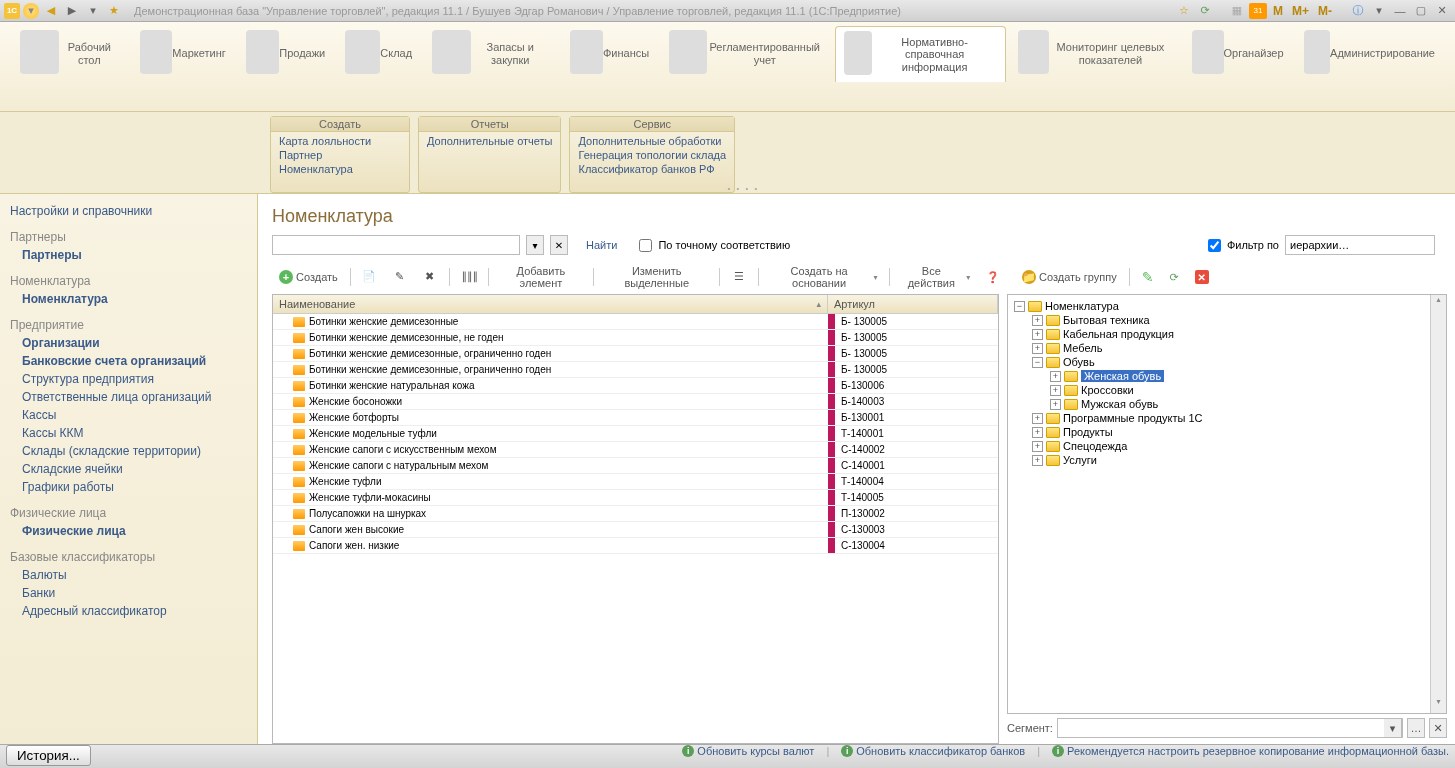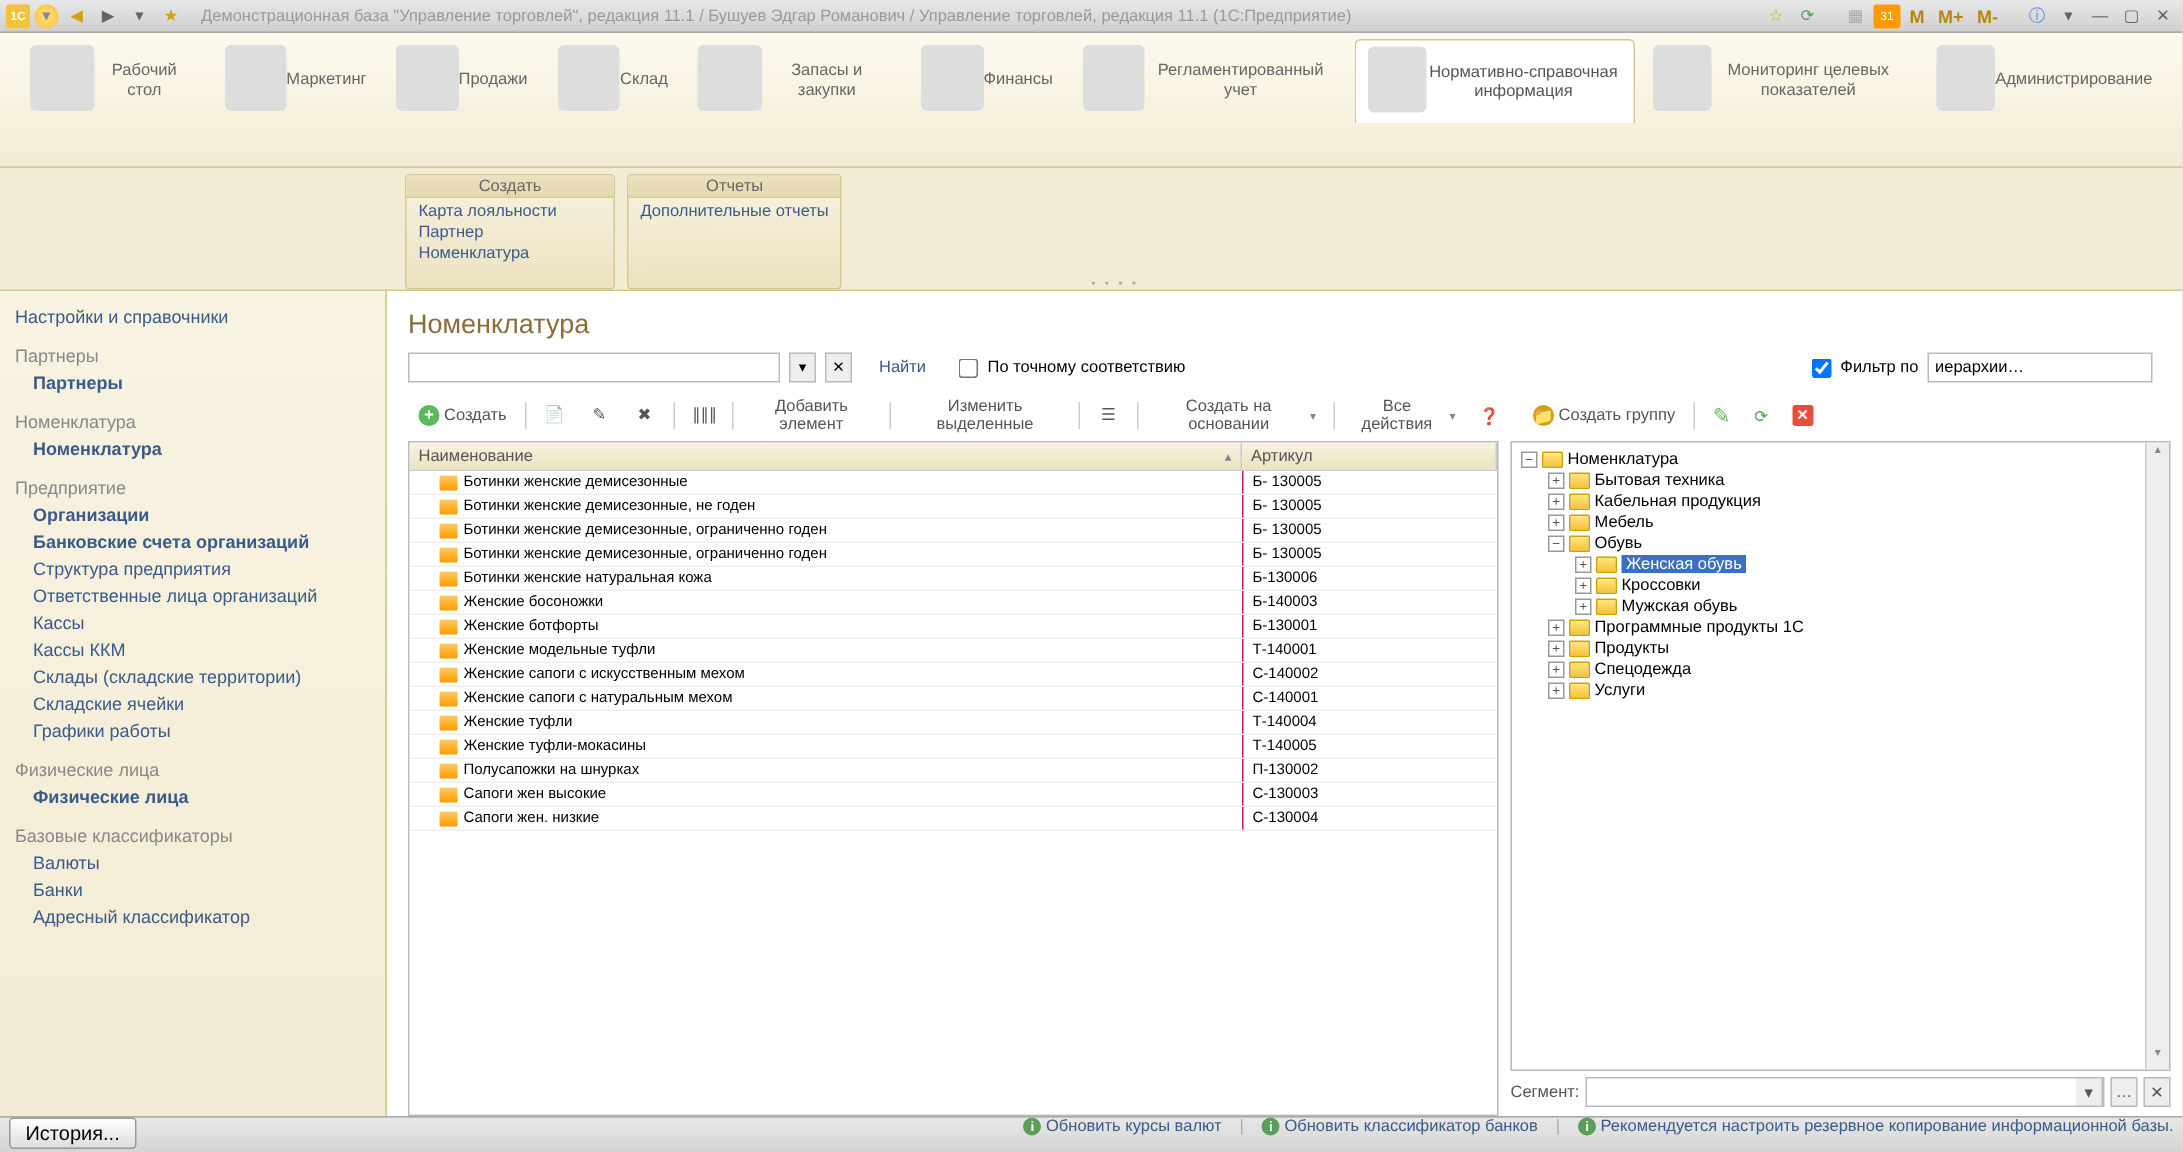--- a/index.html
+++ b/index.html
@@ -64,21 +64,21 @@
 
 .table-wrap { flex: 1; border: 1px solid #b8b8b8; display: flex; flex-direction: column; overflow: hidden;}
 .tbl-header { display: flex; background: linear-gradient(#f8f3e2, #ece2c0); border-bottom: 1px solid #ccc; font-size: 11px; color: #555;}
 .tbl-header .th { padding: 3px 6px; border-right: 1px solid #ccc; }
 .th-name { flex: 1; display:flex; align-items:center; justify-content:space-between;}
 .th-art { width: 170px; }
 .tbl-body { flex: 1; overflow-y: auto; background: #fff; }
 .tbl-row { display: flex; border-bottom: 1px solid #eee; font-size: 10px; }
 .tbl-row .td { padding: 2px 6px; }
 .td-name { flex: 1; display: flex; align-items: center; gap: 4px; padding-left: 20px !important;}
-.td-art { width: 170px; border-left: 1px solid #be185d;}
+.td-art { width: 170px; border-left: 7px solid #be185d;}
 .item-icon { width: 12px; height: 10px; background: linear-gradient(#fc6, #f90); border-radius: 1px; flex-shrink:0;}
 
 
 .tree-wrap { width: 440px; display: flex; flex-direction: column; }
 .tree-toolbar { display: flex; align-items: center; gap: 2px; padding: 2px 0; }
 .tree-box { flex: 1; border: 1px solid #b8b8b8; background: #fff; overflow-y: auto; padding: 4px 2px; position:relative;}
 .tree-scroll-stub { position:absolute; right:0; top:0; bottom:0; width:16px; background:#eee; border-left:1px solid #ccc;}
 .tree-node { display: flex; align-items: center; gap: 3px; padding: 1px 2px; font-size: 11px; cursor: pointer;}
 .tree-node .expander { width: 11px; height: 11px; border: 1px solid #999; display: inline-flex; align-items: center; justify-content: center; font-size: 9px; line-height: 1; color: #555; background:#fff;}
 .tree-node .folder-icon { width: 14px; height: 11px; background: linear-gradient(#ffe680, #f5c33b); border: 1px solid #cca300; border-radius: 1px; }
@@ -170,38 +170,50 @@
     </div>
     <div class="section-btn active">
       <div class="sec-icon si9"></div>
       <div class="sec-label">Нормативно-справочная информация</div>
     </div>
     <div class="section-btn">
       <div class="sec-icon si8"></div>
       <div class="sec-label">Мониторинг целевых показателей</div>
     </div>
     <div class="section-btn">
+      <div class="sec-icon si10"></div>
+      <div class="sec-label">Органайзер</div>
+    </div>
+    <div class="section-btn">
       <div class="sec-icon si11"></div>
       <div class="sec-label">Администрирование</div>
     </div>
   </div>
 
 <div class="sub-panels">
   <div class="panel-group">
     <div class="pg-header">Создать</div>
     <div class="pg-body" id="pg-create">
         <div class="pg-item">Карта лояльности</div>
         <div class="pg-item">Партнер</div>
         <div class="pg-item">Номенклатура</div>
       </div>
   </div>
   <div class="panel-group">
     <div class="pg-header">Отчеты</div>
     <div class="pg-body" id="pg-reports">
         <div class="pg-item">Дополнительные отчеты</div>
+      </div>
+  </div>
+  <div class="panel-group">
+    <div class="pg-header">Сервис</div>
+    <div class="pg-body" id="pg-service">
+        <div class="pg-item">Дополнительные обработки</div>
+        <div class="pg-item">Генерация топологии склада</div>
+        <div class="pg-item">Классификатор банков РФ</div>
       </div>
   </div>
   <div class="grip-dots">• • • •</div>
 </div>
 
 <div class="workspace">
 
   <div class="left-nav">
     <span class="nav-link">Настройки и справочники</span>
     <div id="leftnav-groups">

